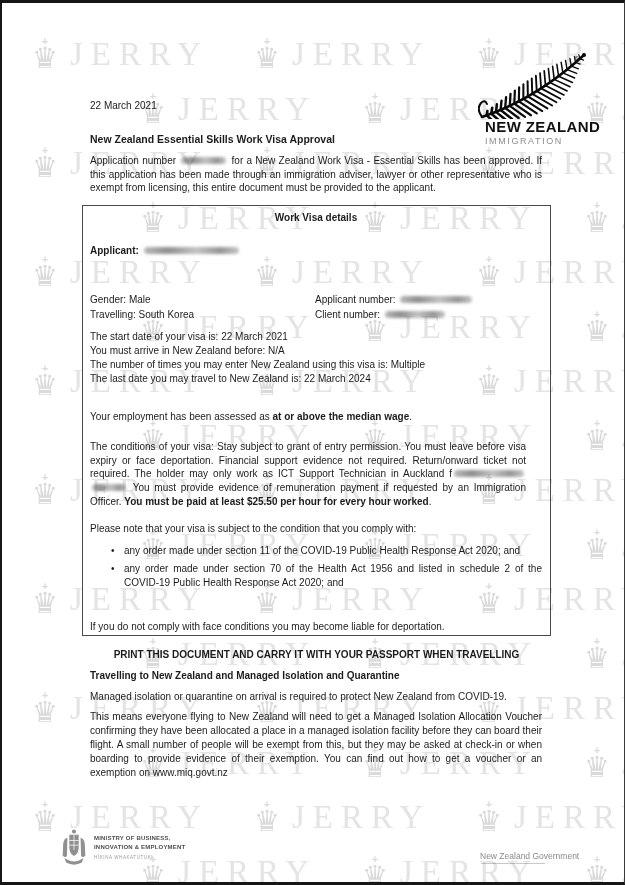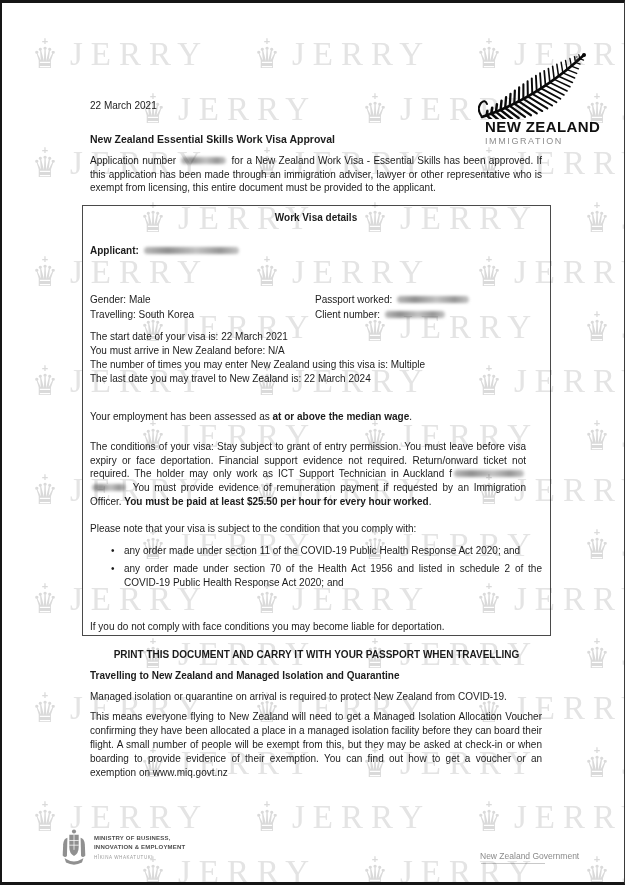--- a/index.html
+++ b/index.html
@@ -136,21 +136,21 @@
       <div class="applicant-block">
         <div><span class="b">Applicant:</span> <span class="redact w95"></span></div>
       </div>
 
       <div class="two-col">
         <div class="col-left">
           <div>Gender: Male</div>
           <div>Travelling: South Korea</div>
         </div>
         <div class="col-right">
-          <div><span>Passport worked:</span> <span class="redact w72"></span></div>
+          <div><span>Applicant number:</span> <span class="redact w72"></span></div>
           <div><span>Client number:</span> <span class="redact w60"></span></div>
         </div>
       </div>
 
       <div class="facts">
         <div>The start date of your visa is: 22 March 2021</div>
         <div>You must arrive in New Zealand before: N/A</div>
         <div>The number of times you may enter New Zealand using this visa is: Multiple</div>
         <div>The last date you may travel to New Zealand is: 22 March 2024</div>
       </div>

